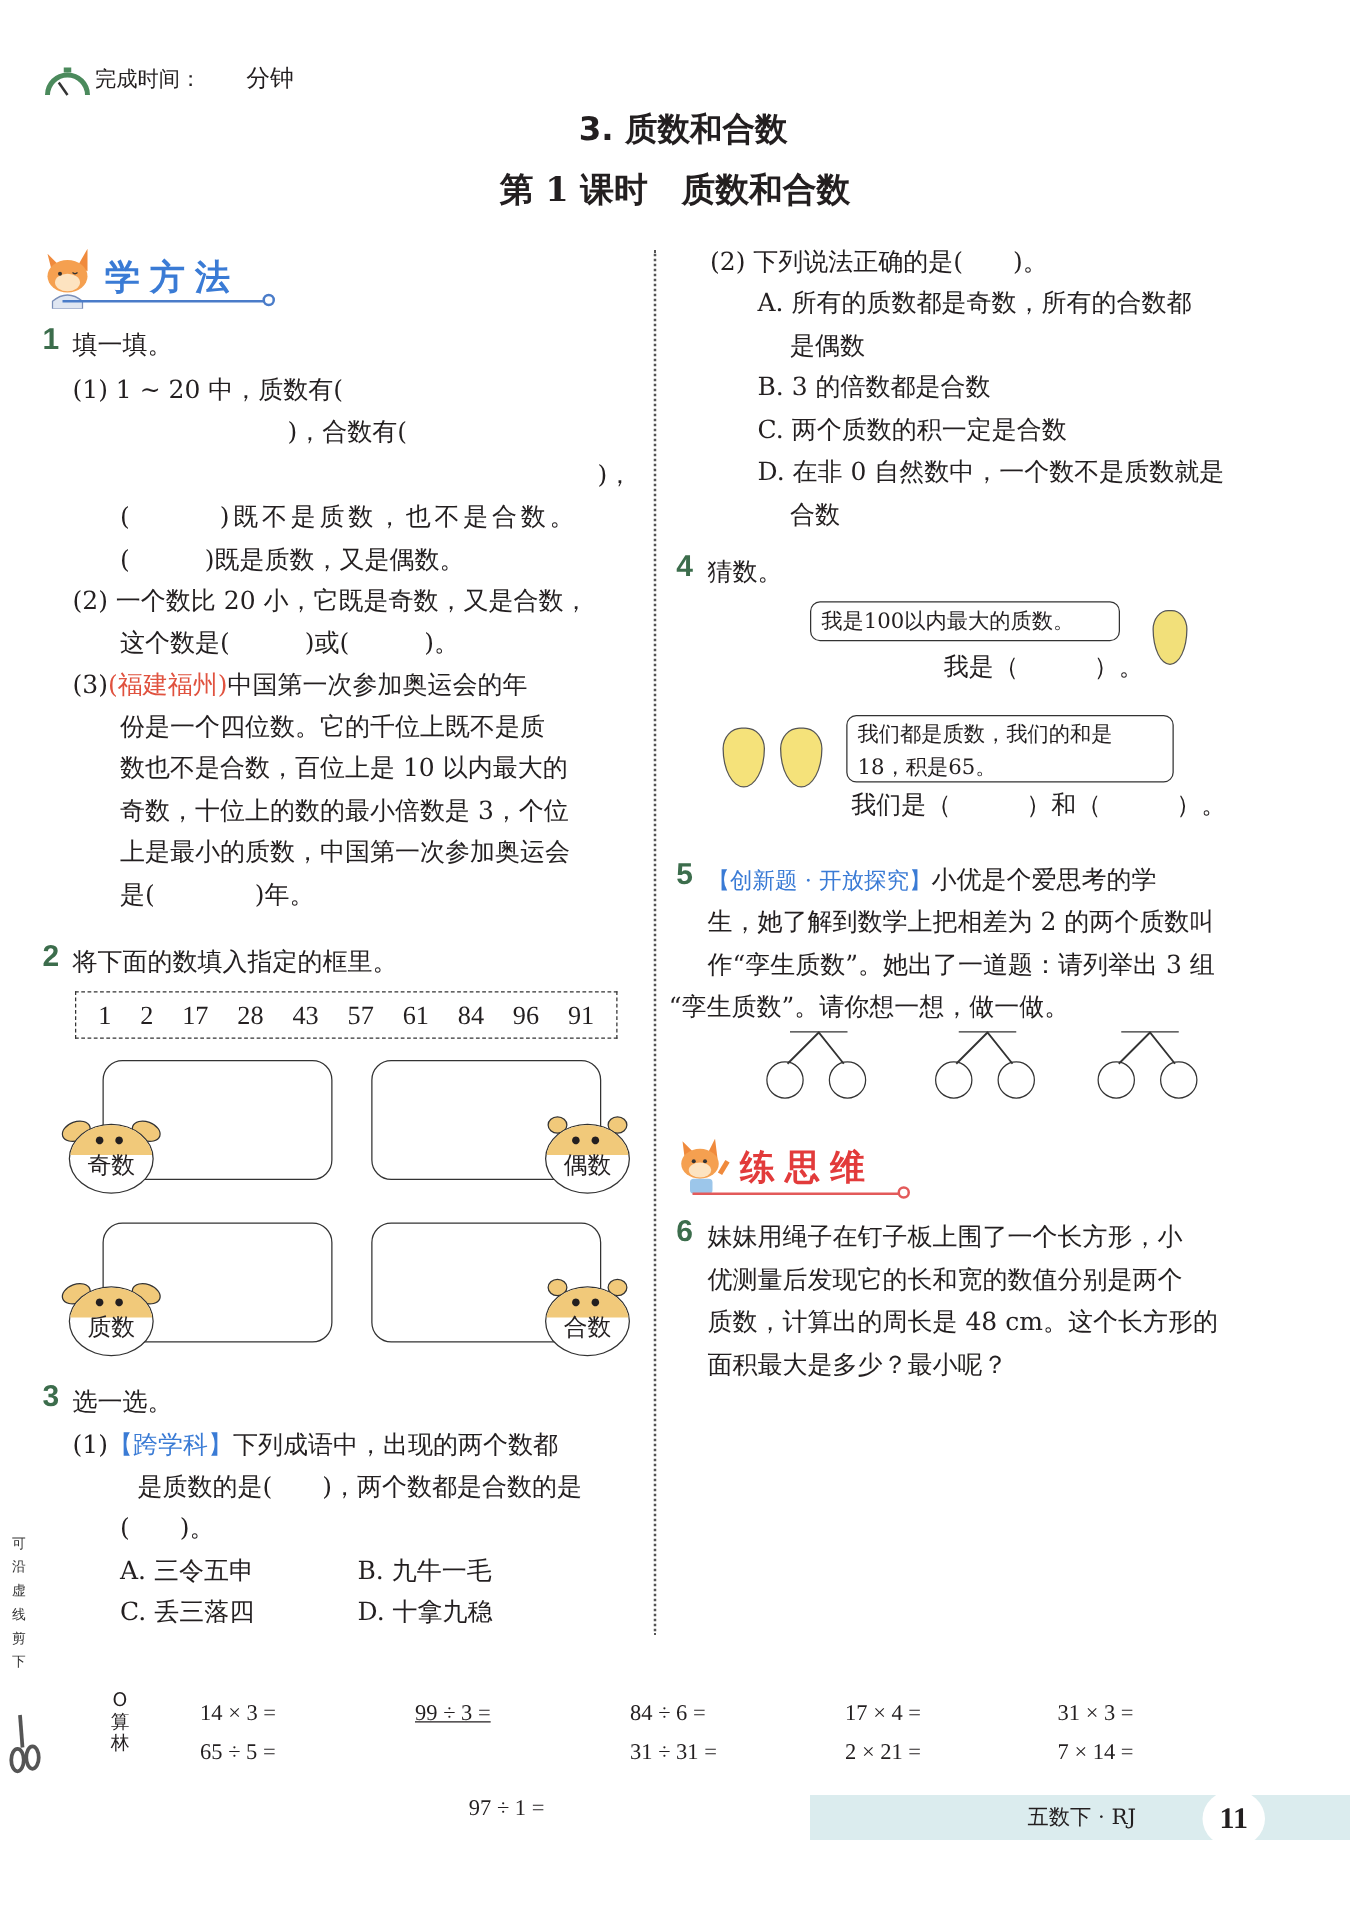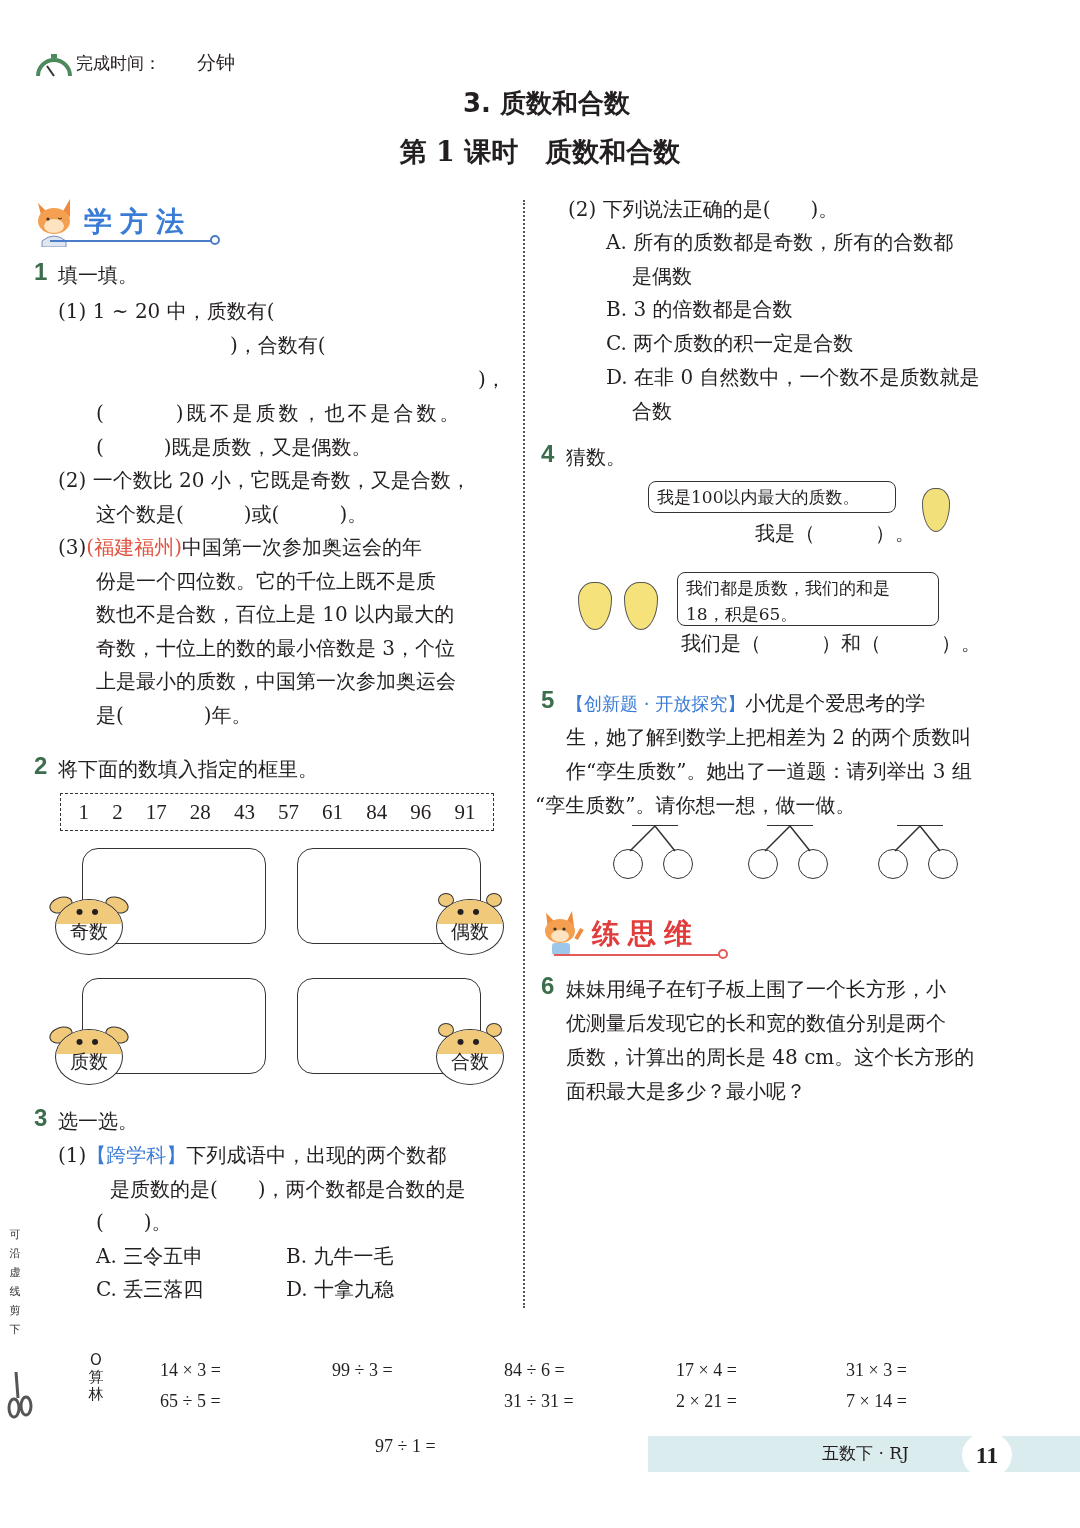--- a/index.html
+++ b/index.html
@@ -222,21 +222,21 @@
 <div class="line" style="left:566px; top:1006px;">优测量后发现它的长和宽的数值分别是两个</div>
 <div class="line" style="left:566px; top:1040px;">质数，计算出的周长是 48 cm。这个长方形的</div>
 <div class="line" style="left:566px; top:1074px;">面积最大是多少？最小呢？</div>
 
 <div class="abs sans" style="left:84px; top:1352px; width:24px; text-align:center; font-size:15px; line-height:17px;">
   <div>O</div>
   <div>算</div>
   <div>林</div>
 </div>
 <div class="calc" style="left:160px; top:1360px;">14 × 3 =</div>
-<div class="calc" style="left:332px; top:1360px;">99 ÷ 3 =</div>
+<div class="calc" style="left:332px; top:1360px;text-decoration:underline;">99 ÷ 3 =</div>
 <div class="calc" style="left:504px; top:1360px;">84 ÷ 6 =</div>
 <div class="calc" style="left:676px; top:1360px;">17 × 4 =</div>
 <div class="calc" style="left:846px; top:1360px;">31 × 3 =</div>
 <div class="calc" style="left:160px; top:1391px;">65 ÷ 5 =</div>
 <div class="calc" style="left:332px; top:1436px;margin-left:43px;">97 ÷ 1 =</div>
 <div class="calc" style="left:504px; top:1391px;">31 ÷ 31 =</div>
 <div class="calc" style="left:676px; top:1391px;">2 × 21 =</div>
 <div class="calc" style="left:846px; top:1391px;">7 × 14 =</div>
 
 <div class="vert sans">

